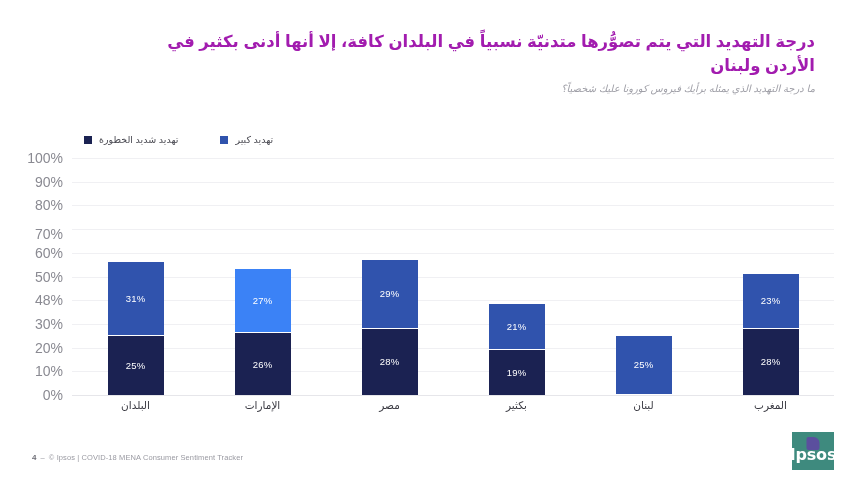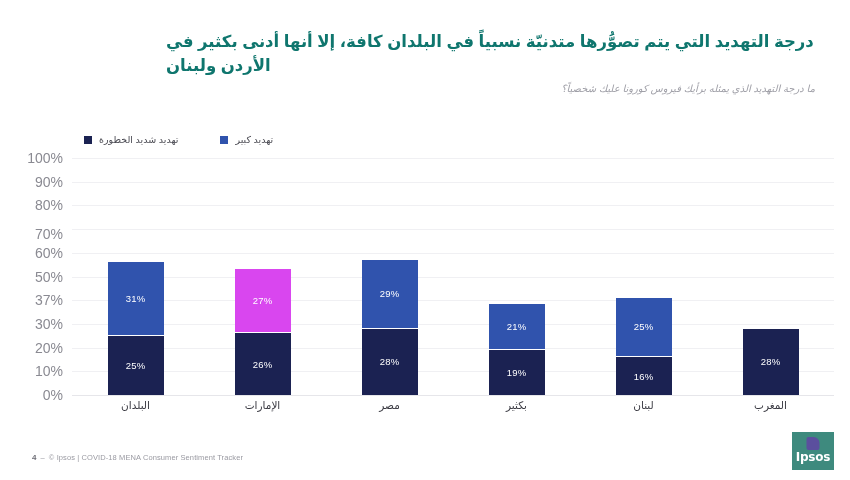--- a/index.html
+++ b/index.html
@@ -21,26 +21,26 @@
     width: 850px;
     height: 480px;
     background: #ffffff;
   }
 
   
   .title {
     position: absolute;
     top: 30px;
     right: 35px;
-    left: 166px;
+    left: 150px;
     font-size: 16.5px;
     line-height: 1.45;
-    color: #0f766e;
+    color: #a21caf;
     font-weight: 600;
-    text-align: left;
+    text-align: right;
     direction: rtl;
   }
 
   .subtitle {
     position: absolute;
     top: 82px;
     right: 35px;
     left: 150px;
     font-size: 10px;
     line-height: 1.4;
@@ -208,21 +208,21 @@
     left: 50%;
     transform: translateX(-50%);
     width: 13px;
     height: 13px;
     background: #5b4f9e;
     border-radius: 2px 6px 2px 2px;
   }
   .logo-text {
     position: relative;
     margin-bottom: 6px;
-    font-size: 12px;
+    font-size: 16px;
     font-weight: 700;
     color: #ffffff;
     letter-spacing: -0.2px;
     font-family: "DejaVu Sans", sans-serif;
   }
 </style>
 </head>
 <body>
 
 <div class="slide">
@@ -249,21 +249,21 @@
         <span class="ytick" style="top: 23.7px;">90%</span>
         <div class="gridline" style="top: 47.4px;"></div>
         <span class="ytick" style="top: 47.4px;">80%</span>
         <div class="gridline" style="top: 71.1px;"></div>
         <span class="ytick" style="top: 76px;">70%</span>
         <div class="gridline" style="top: 94.8px;"></div>
         <span class="ytick" style="top: 94.8px;">60%</span>
         <div class="gridline" style="top: 118.5px;"></div>
         <span class="ytick" style="top: 118.5px;">50%</span>
         <div class="gridline" style="top: 142.2px;"></div>
-        <span class="ytick" style="top: 142.2px;">37%</span>
+        <span class="ytick" style="top: 142.2px;">48%</span>
         <div class="gridline" style="top: 165.9px;"></div>
         <span class="ytick" style="top: 165.9px;">30%</span>
         <div class="gridline" style="top: 189.6px;"></div>
         <span class="ytick" style="top: 189.6px;">20%</span>
         <div class="gridline" style="top: 213.3px;"></div>
         <span class="ytick" style="top: 213.3px;">10%</span>
         <div class="gridline baseline" style="top: 237px;"></div>
         <span class="ytick" style="top: 237px;">0%</span>
       </div>
     <div class="bars" id="bars">
@@ -272,21 +272,21 @@
             <div class="seg seg-top" style="height: 73.47px; background: rgb(48, 83, 173);">
               <span class="seg-label">31%</span>
             </div>
             <div class="seg" style="height: 59.25px; background: rgb(27, 34, 82);">
               <span class="seg-label">25%</span>
             </div>
           </div>
         </div>
         <div class="bar-slot">
           <div class="bar-stack">
-            <div class="seg seg-top" style="height: 63.99px; background: #d946ef;">
+            <div class="seg seg-top" style="height: 63.99px; background: #3b82f6;">
               <span class="seg-label">27%</span>
             </div>
             <div class="seg" style="height: 61.62px; background: rgb(27, 34, 82);">
               <span class="seg-label">26%</span>
             </div>
           </div>
         </div>
         <div class="bar-slot">
           <div class="bar-stack">
             <div class="seg seg-top" style="height: 68.73px; background: rgb(48, 83, 173);">
@@ -305,27 +305,27 @@
             <div class="seg" style="height: 45.03px; background: rgb(27, 34, 82);">
               <span class="seg-label">19%</span>
             </div>
           </div>
         </div>
         <div class="bar-slot">
           <div class="bar-stack">
             <div class="seg seg-top" style="height: 59.25px; background: rgb(48, 83, 173);">
               <span class="seg-label">25%</span>
             </div>
-            <div class="seg" style="height: 37.92px; background: rgb(27, 34, 82);">
-              <span class="seg-label">16%</span>
-            </div>
-          </div>
-        </div>
-        <div class="bar-slot">
-          <div class="bar-stack">
+          </div>
+        </div>
+        <div class="bar-slot">
+          <div class="bar-stack">
+            <div class="seg seg-top" style="height: 54.51px; background: rgb(48, 83, 173);">
+              <span class="seg-label">23%</span>
+            </div>
             <div class="seg" style="height: 66.36px; background: rgb(27, 34, 82);">
               <span class="seg-label">28%</span>
             </div>
           </div>
         </div>
       </div>
   </div>
 
   <div class="xlabels" id="xlabels">
       <div class="xlabel-slot">البلدان</div>

